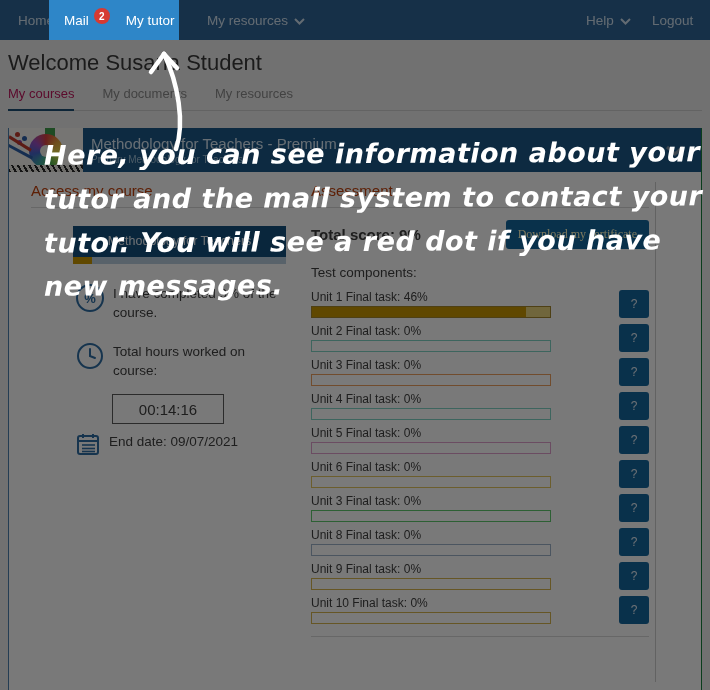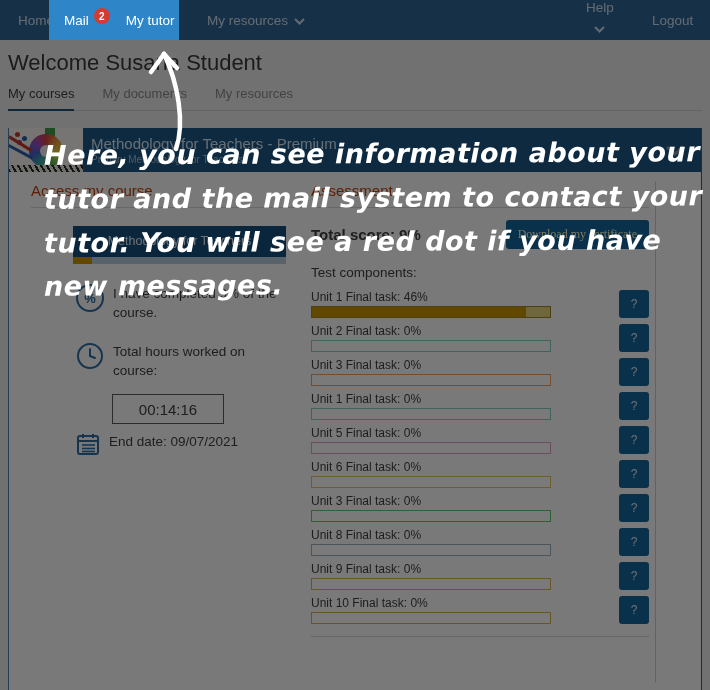--- a/index.html
+++ b/index.html
@@ -6,38 +6,38 @@
   html,body { background:#555; }
   body { font-family:"Liberation Sans","DejaVu Sans",sans-serif; }
   .page { position:relative; width:710px; height:690px; background:#ededed; overflow:hidden; }
 
   
   .nav { position:absolute; left:0; top:0; width:710px; height:40px; background:#2f6496; }
   .nav-item { position:absolute; top:0; height:40px; display:flex; align-items:center; gap:6px;
               color:#cfe0ee; font-size:13.5px; cursor:pointer; }
   .nav-home { left:18px; }
   .nav-resources { left:207px; }
-  .nav-help { left:586px;flex-direction:column; }
+  .nav-help { left:586px; }
   .nav-logout { left:652px; }
   .nav-highlight { position:absolute; left:49px; top:0; width:130px; height:40px;
                    background:#2e86c8; z-index:60; display:flex; align-items:center; }
   .nav-highlight .hl-item { color:#ffffff; font-size:13.5px; display:flex; align-items:center; cursor:pointer; }
   .hl-mail { margin-left:15px; }
   .hl-tutor { margin-left:16px; }
   .badge { display:inline-flex; align-items:center; justify-content:center; width:16px; height:16px;
            border-radius:50%; background:#d63a32; color:#fff; font-size:10px; font-weight:bold;
            margin-left:5px; transform:translateY(-4px); }
   .chev { display:inline-block; }
 
   
   .welcome { position:absolute; left:8px; top:50px; font-size:22px; color:#3a3a3a; }
   .tabs { position:absolute; left:8px; top:86px; width:694px; display:flex; gap:28px;
           border-bottom:1px solid #cfcfcf; padding-bottom:9px; }
   .tab { font-size:13px; color:#8a8a8a; cursor:pointer; position:relative; }
-  .tab.active { color:#404040; }
+  .tab.active { color:#be185d; }
   .tab.active:after { content:""; position:absolute; left:0; right:0; bottom:-10px; height:2px; background:#1d4f74; }
 
   
   .panel { position:absolute; left:8px; top:128px; width:694px; height:562px; background:#fdfdfd;
            border-left:1px solid #4d81ad; border-right:1px solid #15803d; }
   .panel-header { position:relative; height:44px; background:#1d5889; display:flex; align-items:center; }
   .thumb { position:relative; width:74px; height:44px; background:#f6f4f0; overflow:hidden; flex:none; }
   .thumb .wheel { position:absolute; left:20px; top:6px; width:34px; height:34px; border-radius:50%;
                   background:conic-gradient(#d94040,#e8a23c,#e8e04a,#58b84e,#3ea8a0,#4464c8,#9a4ec0,#d94040); }
   .thumb .wheel:after { content:""; position:absolute; left:11px; top:11px; width:12px; height:12px;
@@ -247,21 +247,21 @@
             </div>
             <div class="unit-row">
               <div class="unit-info">
                 <div class="unit-label">Unit 3 Final task: 0%</div>
                 <div class="unit-bar" style="border-color: rgb(237, 160, 94); background: rgb(255, 255, 255);"></div>
               </div>
               <button class="help-btn">?</button>
             </div>
             <div class="unit-row">
               <div class="unit-info">
-                <div class="unit-label">Unit 1 Final task: 0%</div>
+                <div class="unit-label">Unit 4 Final task: 0%</div>
                 <div class="unit-bar" style="border-color: rgb(127, 212, 196); background: rgb(255, 255, 255);"></div>
               </div>
               <button class="help-btn">?</button>
             </div>
             <div class="unit-row">
               <div class="unit-info">
                 <div class="unit-label">Unit 5 Final task: 0%</div>
                 <div class="unit-bar" style="border-color: rgb(224, 160, 204); background: rgb(255, 255, 255);"></div>
               </div>
               <button class="help-btn">?</button>

